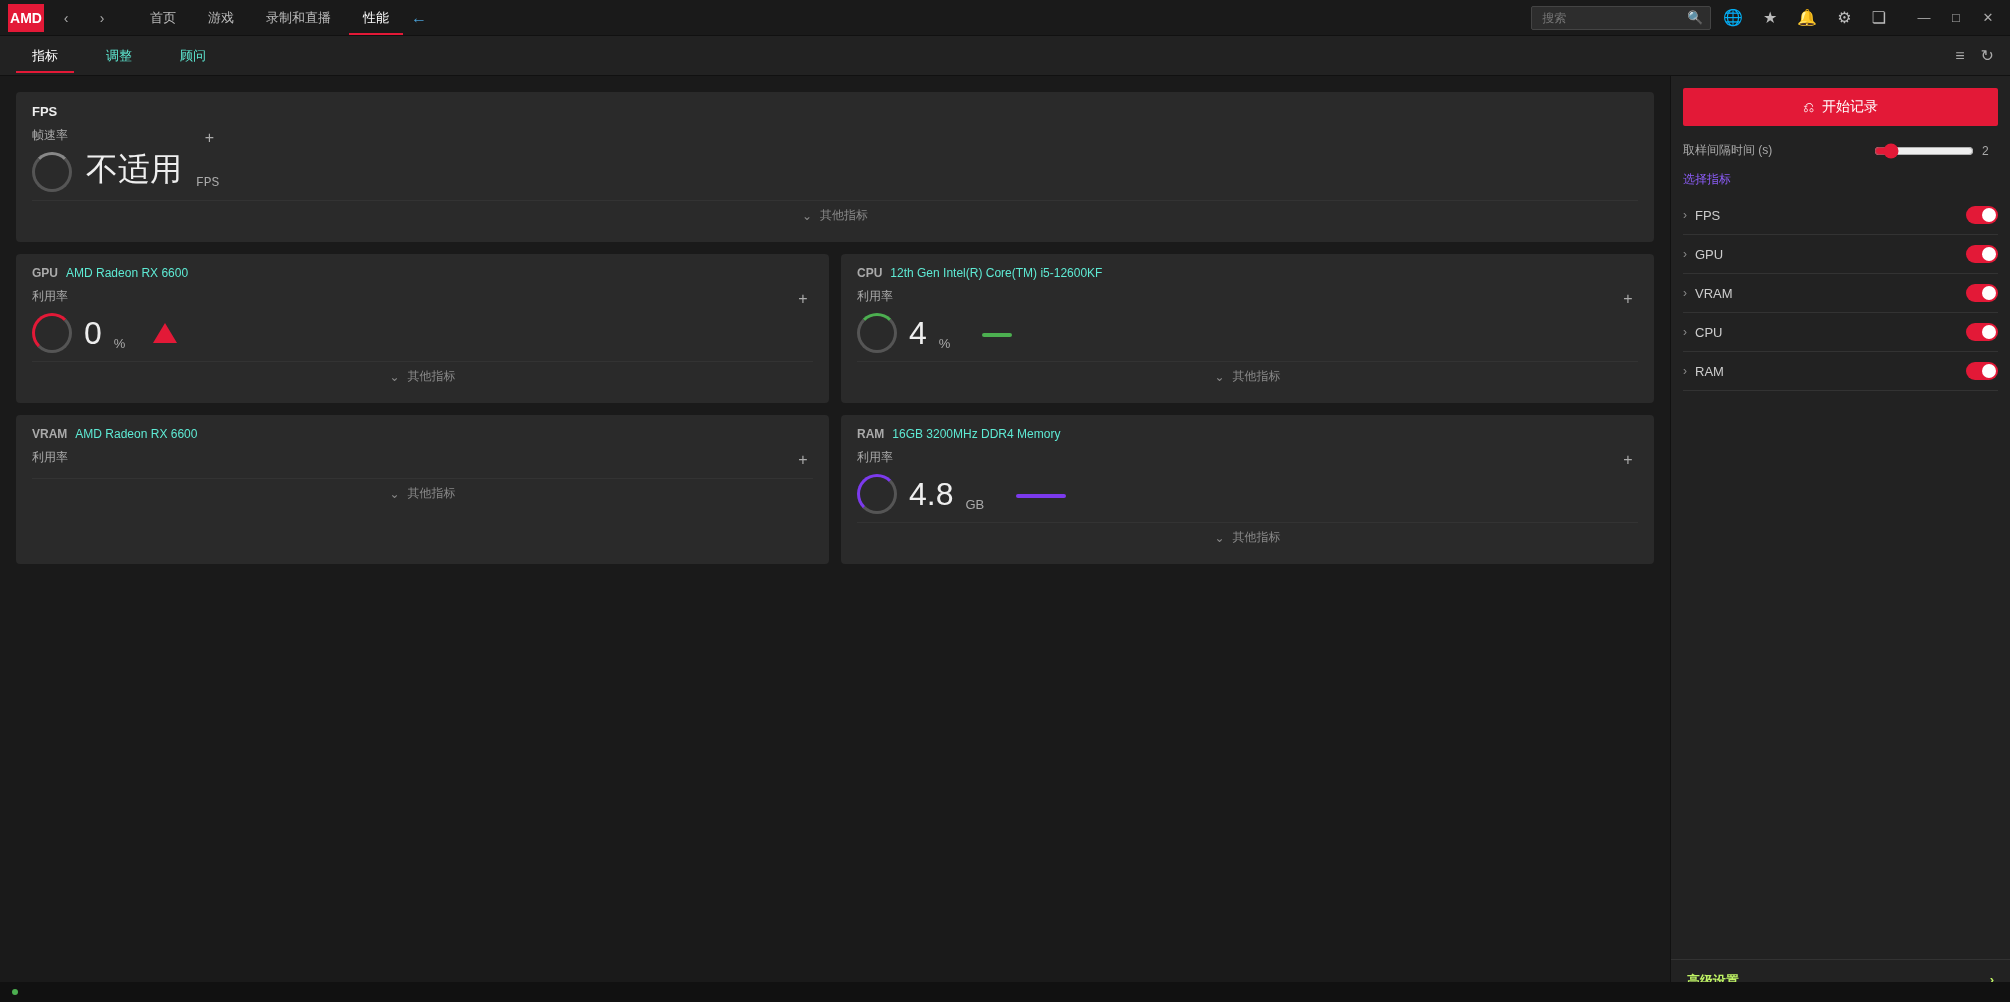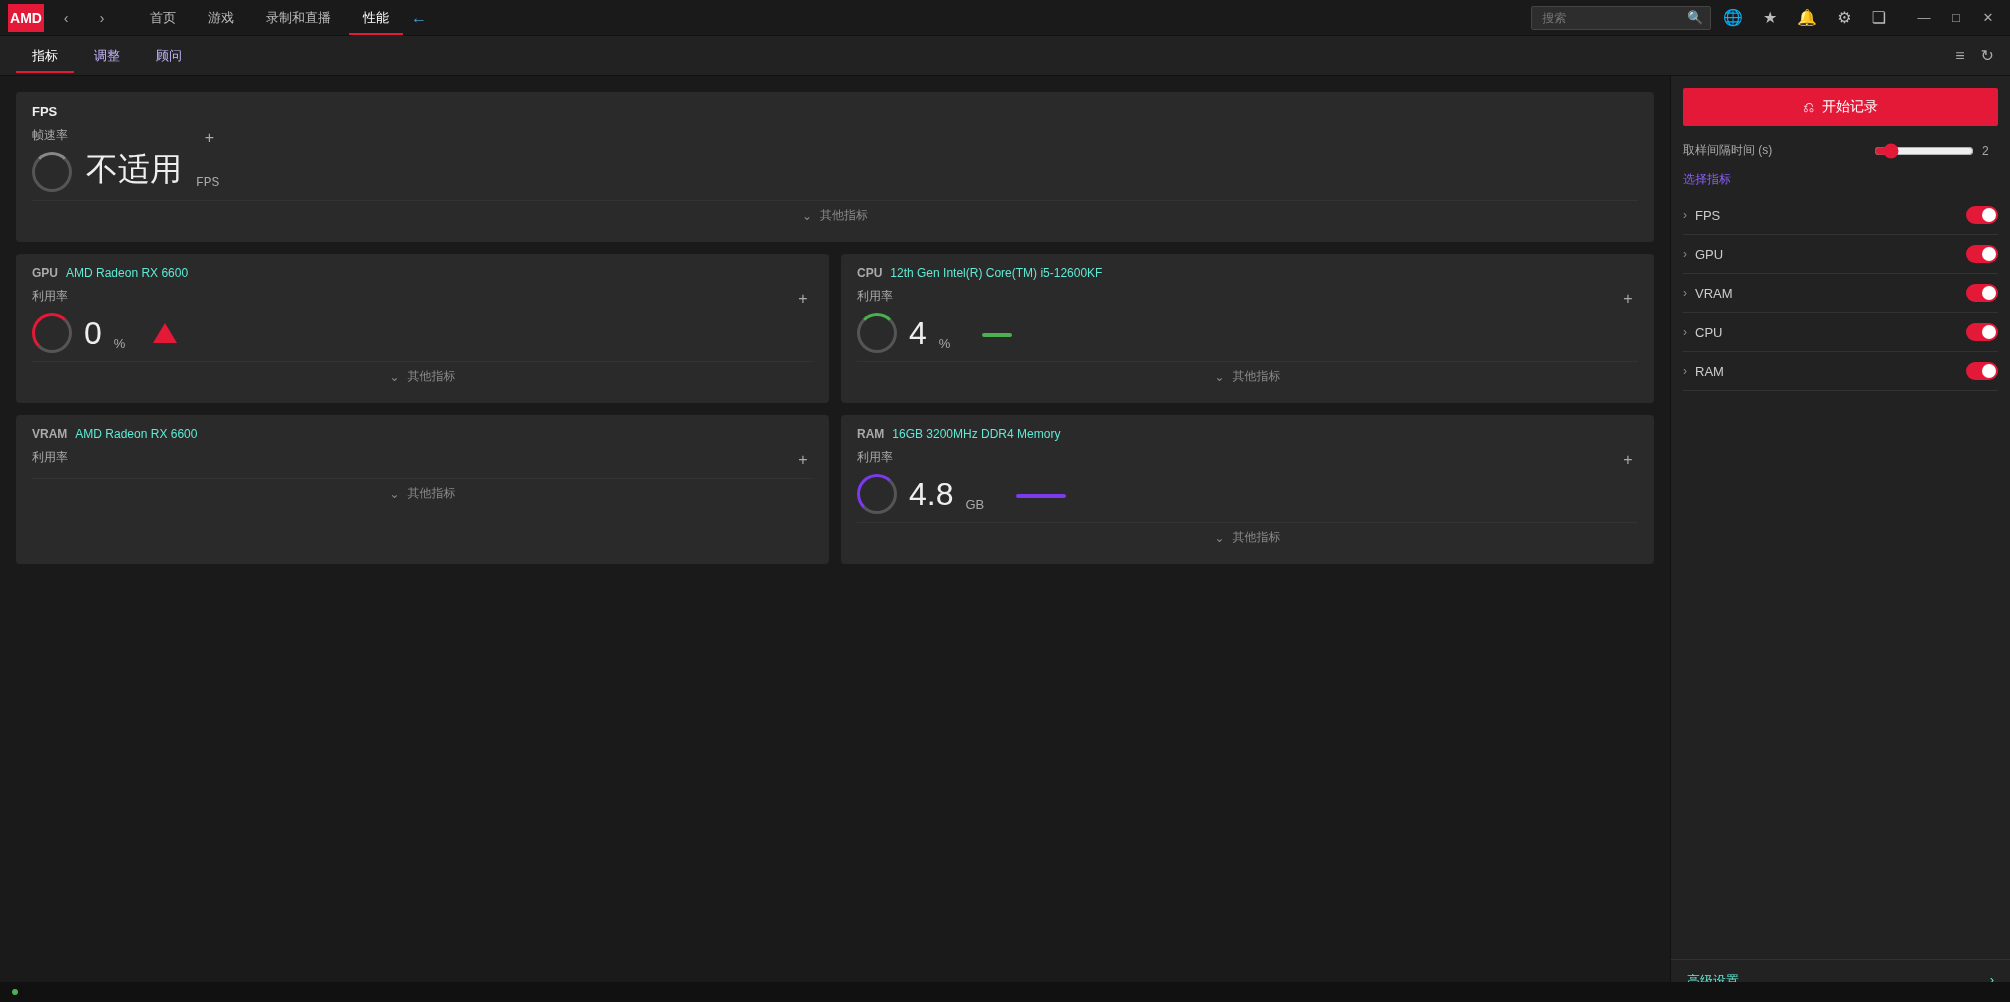--- a/index.html
+++ b/index.html
@@ -140,25 +140,25 @@
       background: #222;
       display: flex;
       align-items: center;
       padding: 0 16px;
       border-bottom: 1px solid #111;
       justify-content: space-between;
     }
     .subnav-left {
       display: flex;
       align-items: center;
-      gap: 4px;
+      gap: 16px;
     }
     .subnav-item {
       padding: 8px 16px;
-      color: #c4b5fd;
+      color: #5eead4;
       cursor: pointer;
       font-size: 13px;
       position: relative;
     }
     .subnav-item.active {
       color: white;
     }
     .subnav-item.active::after {
       content: '';
       position: absolute;
@@ -440,24 +440,25 @@
       background: white;
       border-radius: 50%;
     }
 
     .advanced-settings {
       display: flex;
       align-items: flex-start;
       justify-content: space-between;
       padding: 12px 0;
       cursor: pointer;
-      color: #5eead4;
+      color: #bef264;
       font-size: 13px;
       border-top: 1px solid #333;
       margin-top: auto;
+      font-weight: bold;
     }
     .status-dot {
       width: 6px;
       height: 6px;
       border-radius: 50%;
       background: #4caf50;
     }
   </style>
 </head>
 <body>

